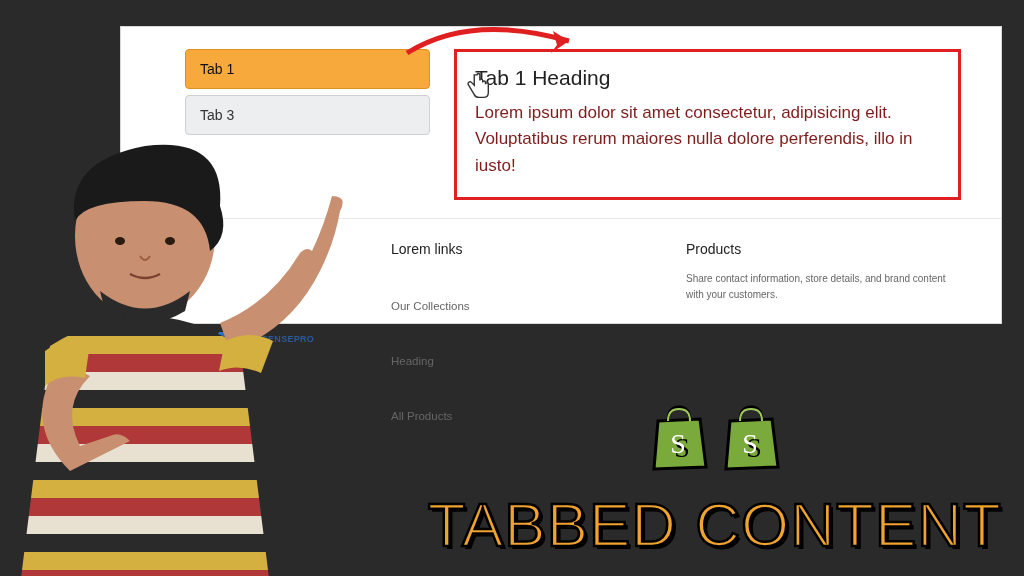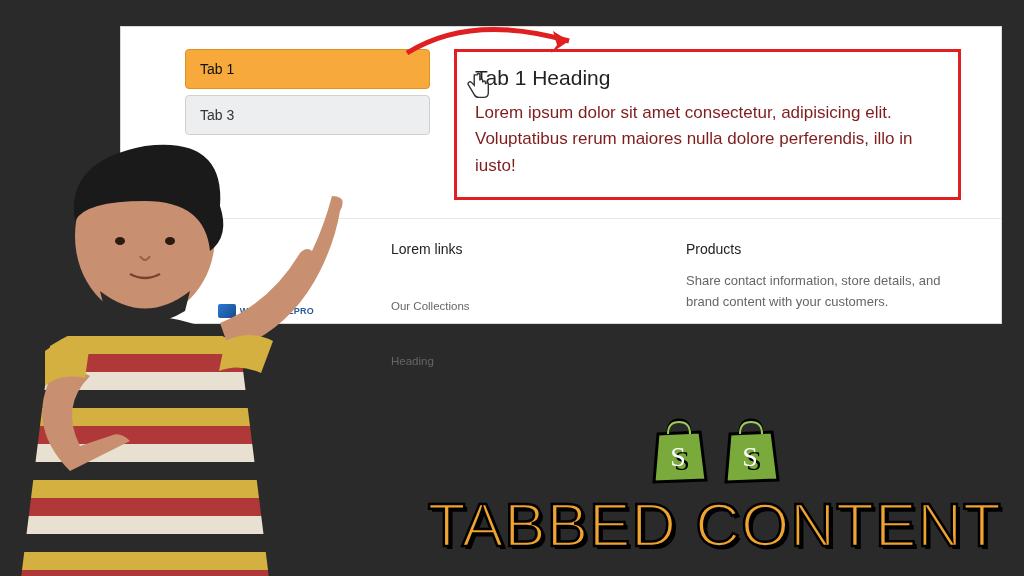--- a/index.html
+++ b/index.html
@@ -99,21 +99,21 @@
   }
   .footer-link {
     display: block;
     font-size: 11.5px;
     color: #666;
     margin-bottom: 8px;
     cursor: pointer;
     margin-top: 43px;
   }
   .footer-text {
-    font-size: 13px;
+    font-size: 10px;
     color: #666;
     line-height: 1.6;
   }
   
   .arrow {
     position: absolute;
     top: -4px; left: 280px;
     width: 190px; height: 42px;
     pointer-events: none;
   }
@@ -158,21 +158,21 @@
     justify-content: center;
   }
   .title-line2 {
     font-family: Impact, "Arial Black", sans-serif;
     font-size: 62px;
     letter-spacing: 1px;
     color: #f0a330;
     -webkit-text-stroke: 2.5px #000;
     text-shadow: 3px 3px 0 #000;
     line-height: 1;
-    margin-top: 8px;
+    margin-top: 21px;
     white-space: nowrap;
   }
   .shopify-bag {
     width: 62px; height: 70px;
     display: inline-block;
   }
 </style>
 </head>
 <body>
 
@@ -198,20 +198,21 @@
     <div class="footer-col logo-col">
       <div class="logo-box">
         <span class="logo-mark"></span>
         <span>WEBSENSEPRO</span>
       </div>
     </div>
     <div class="footer-col">
       <div class="footer-heading">Lorem links</div>
       <a class="footer-link">Our Collections</a>
       <a class="footer-link">Heading</a>
+      <a class="footer-link">All Products</a>
     </div>
     <div class="footer-col">
       <div class="footer-heading">Products</div>
       <div class="footer-text">Share contact information, store details, and brand content with your customers.</div>
     </div>
   </div>
 
   <svg class="cursor-hand" viewBox="0 0 32 36">
     <path d="M12 4 v11 l-3-3 c-2-2-5 1-3 3 l6 10 c1 2 3 3 5 3 h5 c3 0 5-2 5-5 v-9 c0-2-3-2-3 0 v-2 c0-2-3-2-3 0 v-2 c0-2-3-2-3 0 V4 c0-2-3-2-3 0 z" fill="#fff" stroke="#333" stroke-width="1.5"></path>
   </svg>

